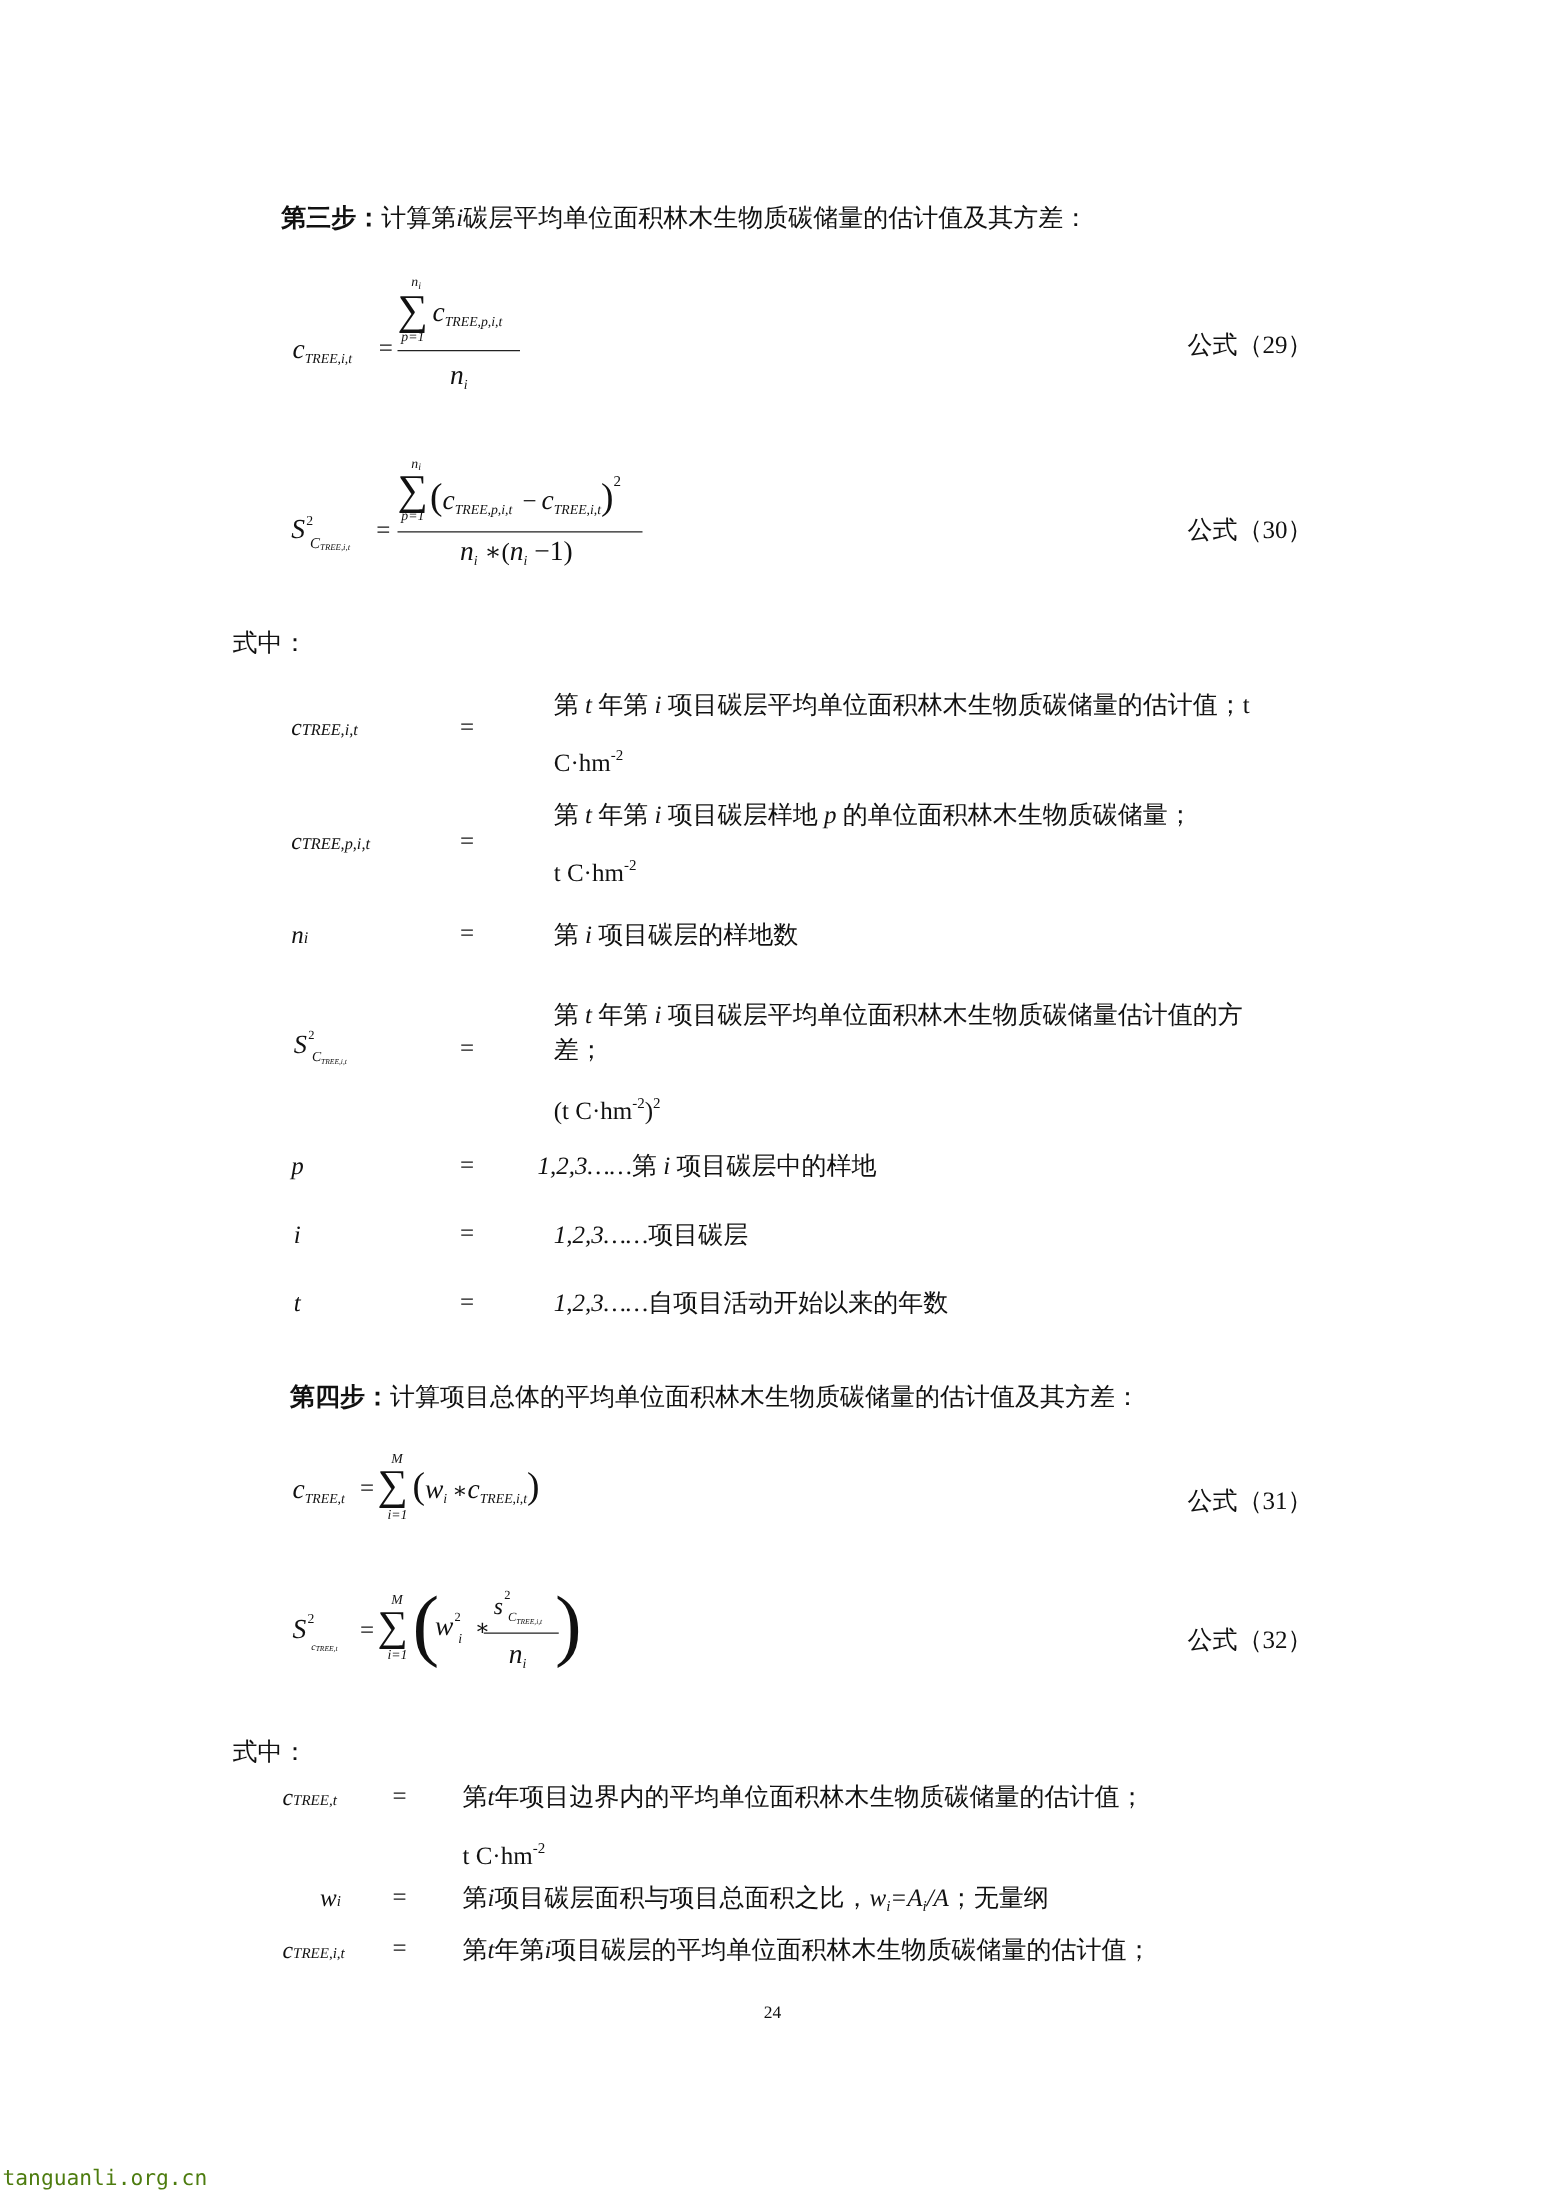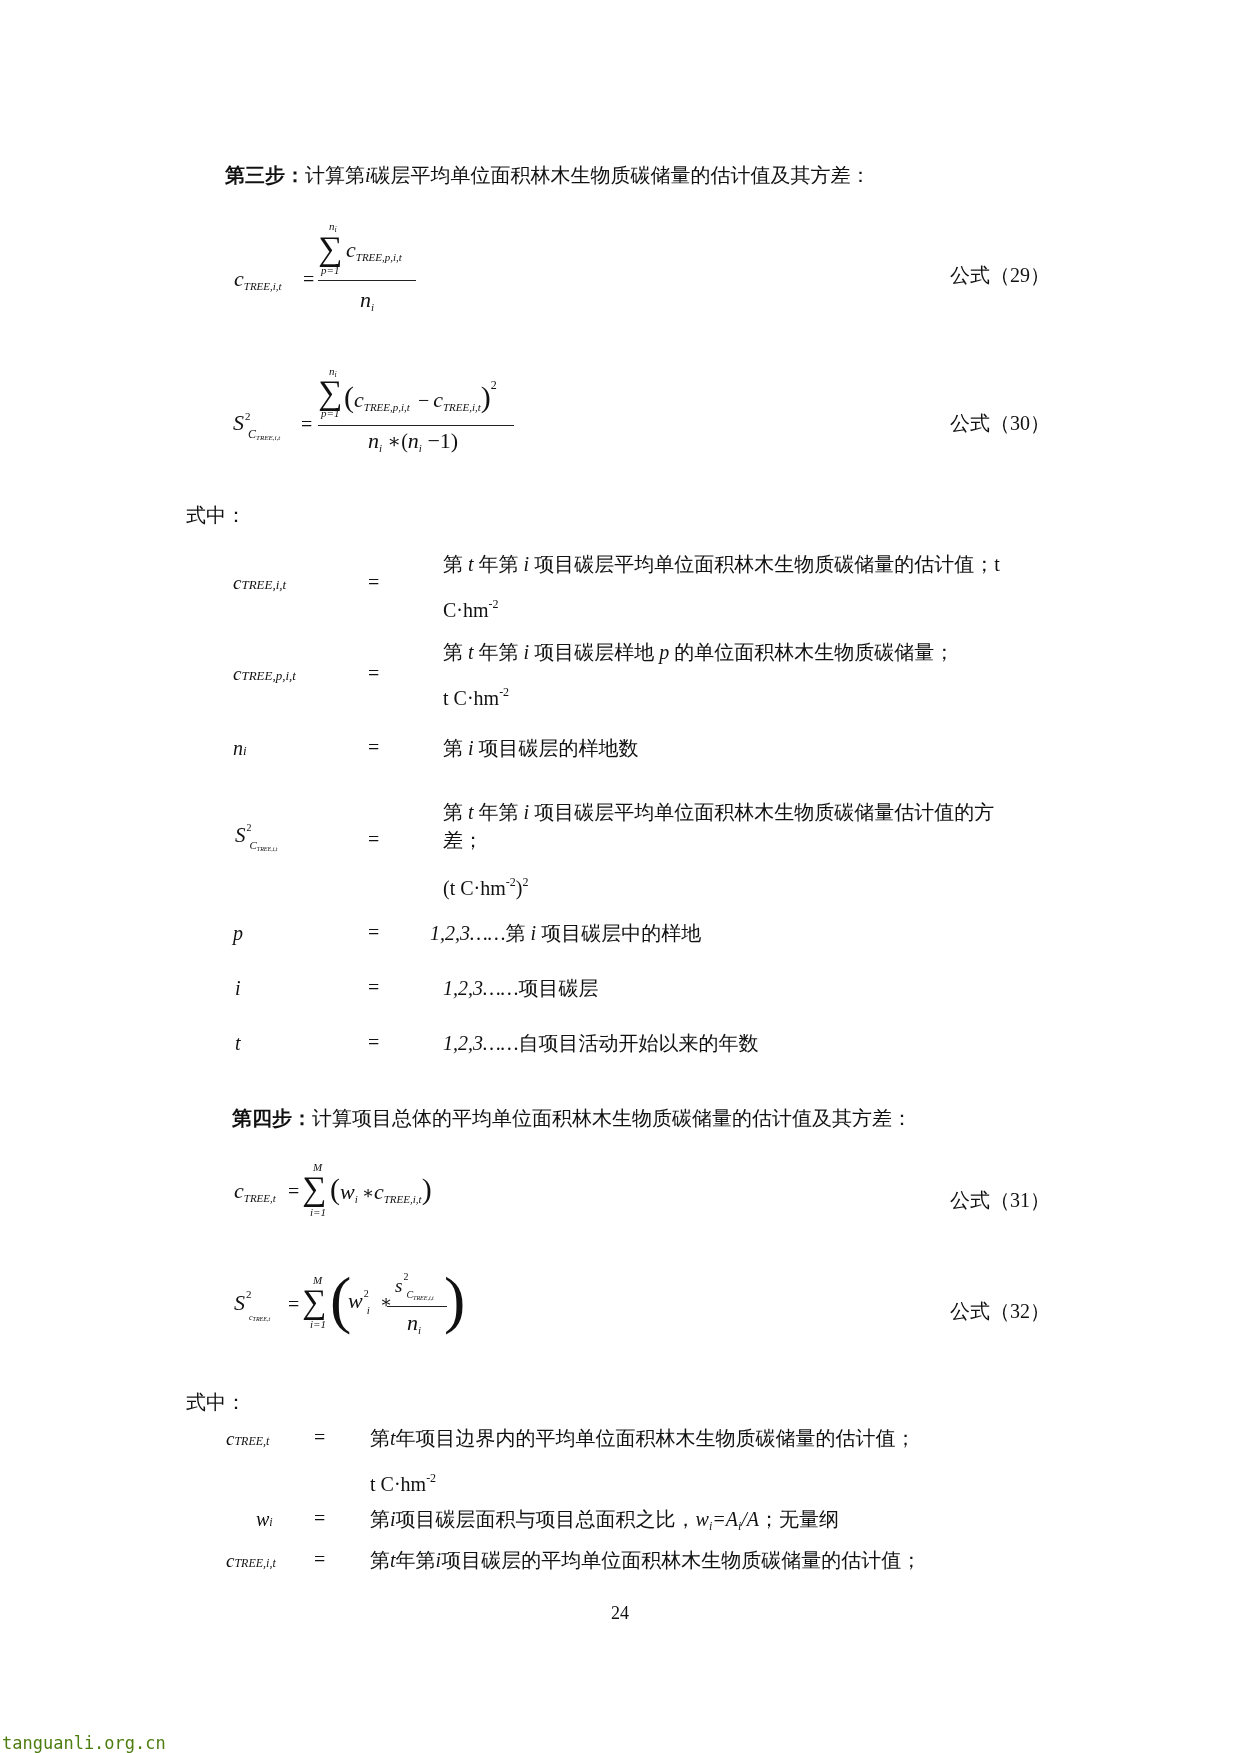--- a/index.html
+++ b/index.html
@@ -13,21 +13,21 @@
   .sub { font-size: 11px; vertical-align: -4px; font-style: italic; }
   .sup { font-size: 12px; vertical-align: 9px; }
   .c { font-size: 22px; }
   .eq { font-size: 20px; font-style: normal; }
   .sigma { font-size: 34px; font-style: normal; line-height: 34px; }
   .lim { font-size: 11px; font-style: italic; }
   .bar { position: absolute; height: 1.4px; background: #222; }
   .paren { font-style: normal; font-weight: 200; }
   .tag { font-size: 20px; }
   .watermark { color: #4d7c0f; font-family: "DejaVu Sans Mono", monospace; font-size: 17px; }
-  .pageno { font-size: 18px; }
+  .pageno { font-size: 14px; }
 </style>
 </head>
 <body>
 
 <div class="abs cn" style="left:225px; top:163px;">
   <span class="bold">第三步：</span><span>计算第</span><span class="it">i</span><span>碳层平均单位面积林木生物质碳储量的估计值及其方差：</span>
 </div>
 
 <div>
   <div class="abs math" style="left:234px; top:266px;">

